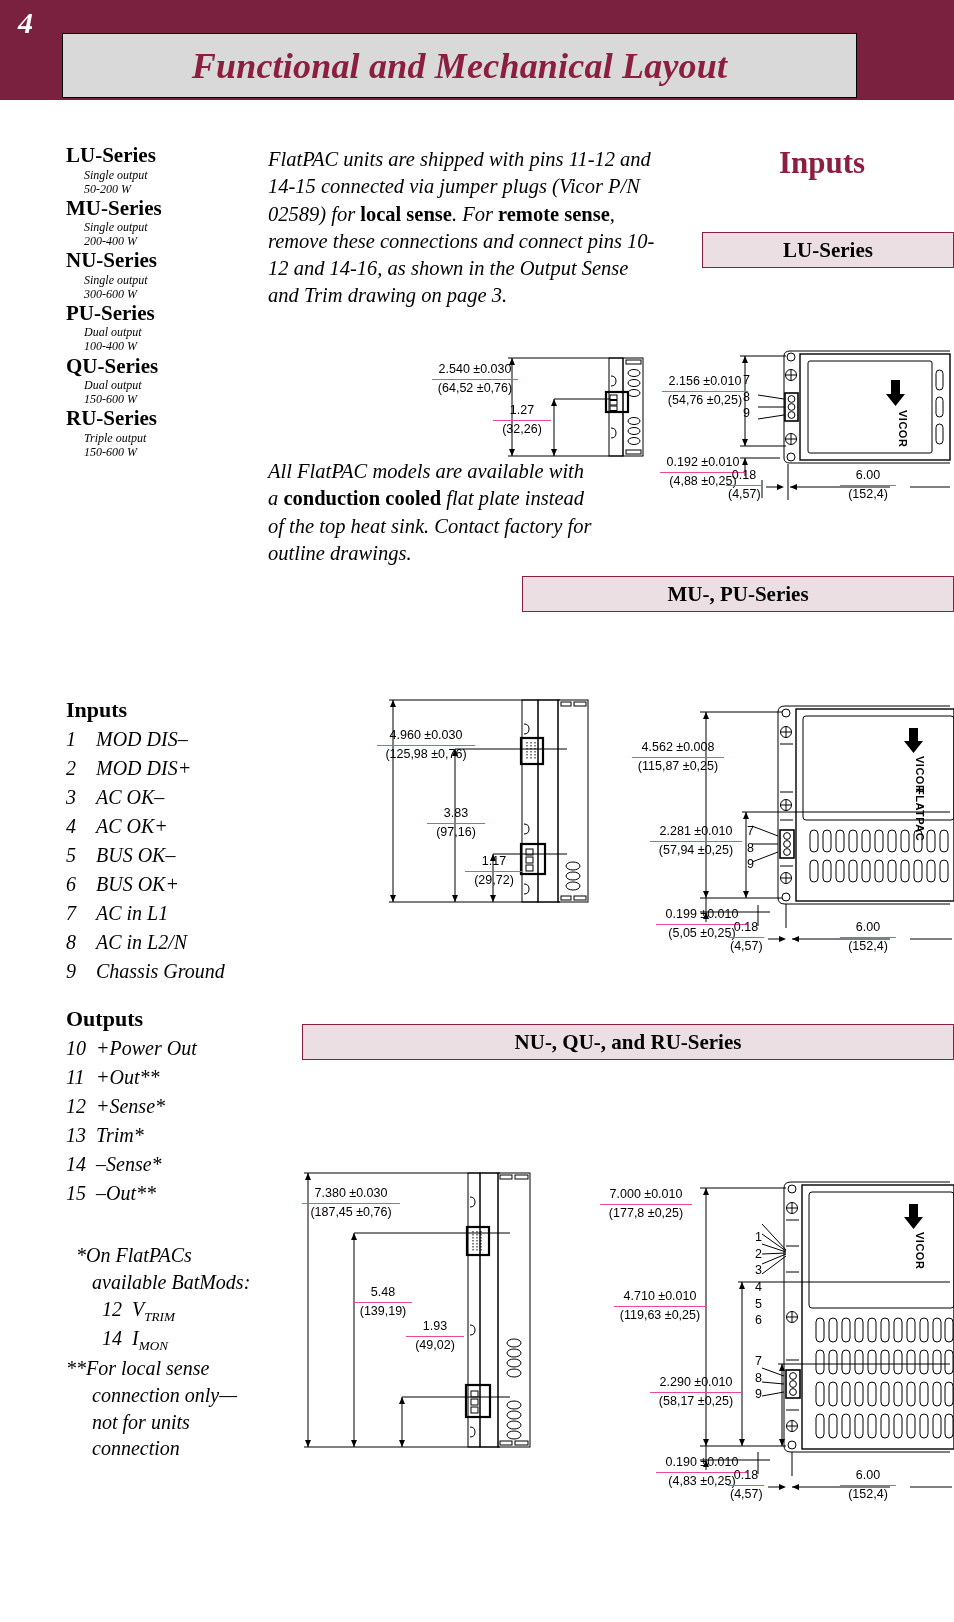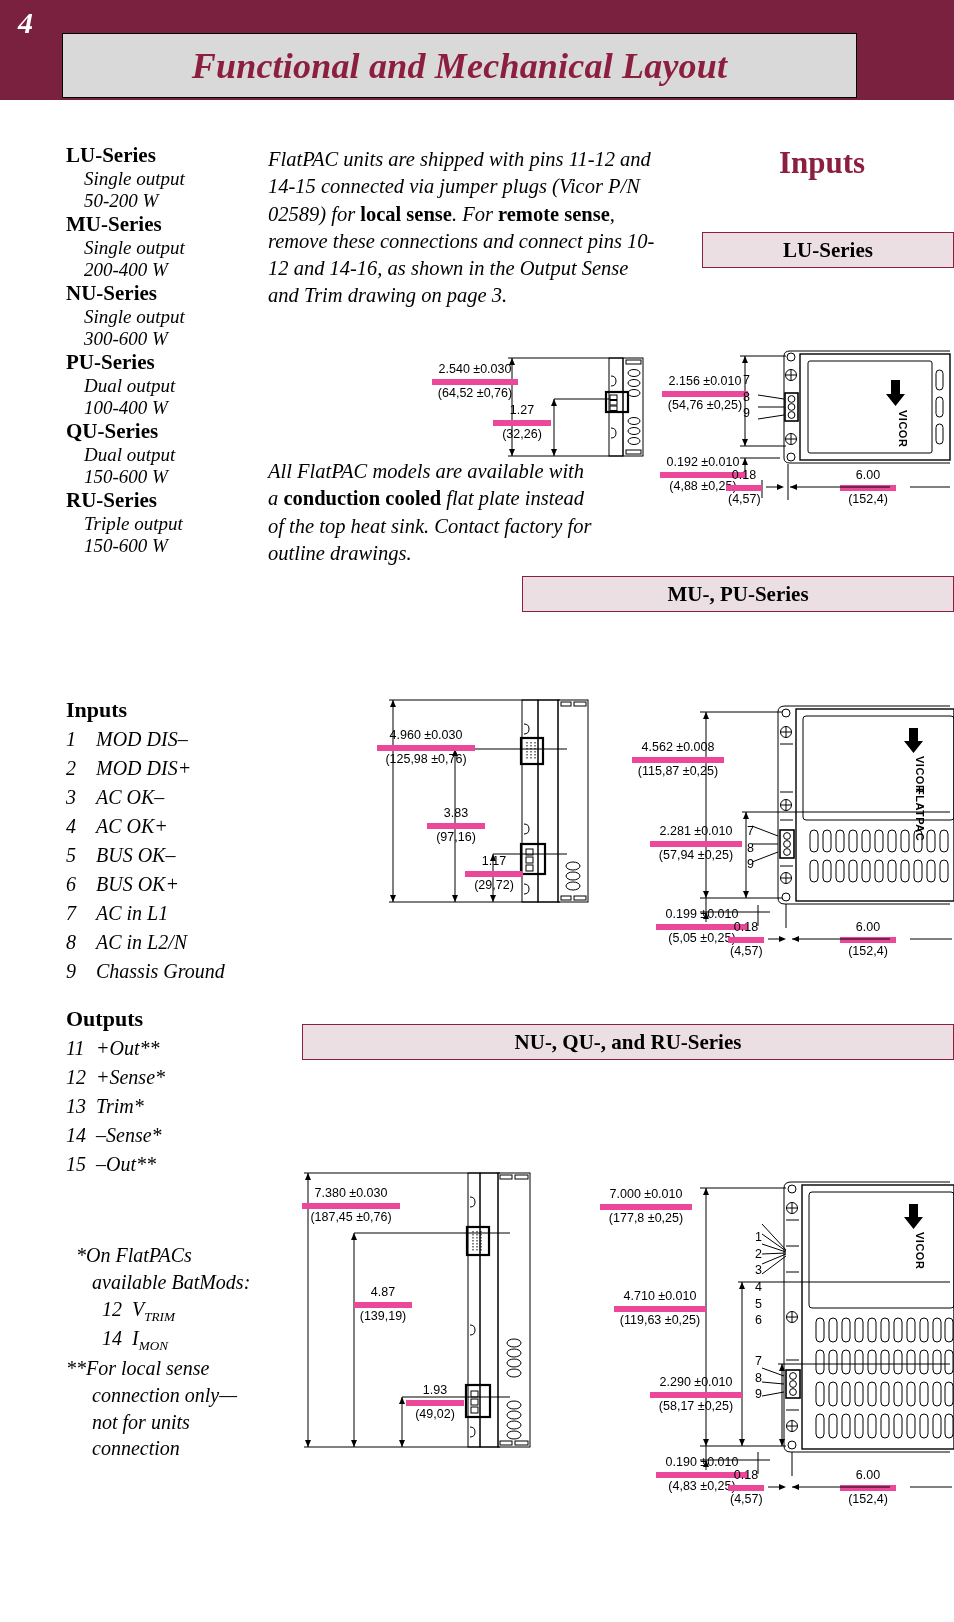--- a/index.html
+++ b/index.html
@@ -55,21 +55,21 @@
     width: 200px;
   }
   .series-name {
     font-weight: bold;
     font-size: 21px;
     line-height: 1.17;
     color: #000;
   }
   .series-desc {
     font-style: italic;
-    font-size: 19px;
+    font-size: 12px;
     line-height: 1.17;
     padding-left: 18px;
     color: #000;
     white-space: nowrap;
   }
 
   .pinlist-heading {
     font-weight: bold;
     font-size: 22px;
     line-height: 1.3;
@@ -148,21 +148,21 @@
   
   .dim {
     position: absolute;
     font-family: "Liberation Sans", sans-serif;
     font-size: 12.5px;
     color: #000;
     text-align: center;
     line-height: 1.25;
     white-space: nowrap;
   }
-  .dim .top { border-bottom: 6px solid #ec4899; padding: 0 2px 1px 2px; }
+  .dim .top { border-bottom: 1px solid #ec4899; padding: 0 2px 1px 2px; }
   .dim .bot { padding: 1px 2px 0 2px; }
 
   .pinnum {
     position: absolute;
     font-family: "Liberation Sans", sans-serif;
     font-size: 12.5px;
     color: #000;
     line-height: 1.33;
     text-align: right;
     white-space: nowrap;
@@ -245,20 +245,24 @@
       <span class="pin-label">AC in L2/N</span>
     </div>
   <div class="pin-row">
       <span class="pin-num">9</span>
       <span class="pin-label">Chassis Ground</span>
     </div>
 </div>
 
 <div style="position:absolute; left:66px; top:1005px; width:215px;">
   <div class="pinlist-heading">Outputs</div>
+  <div class="pin-row">
+      <span class="pin-num">10</span>
+      <span class="pin-label">+Power Out</span>
+    </div>
   <div class="pin-row">
       <span class="pin-num">11</span>
       <span class="pin-label">+Out**</span>
     </div>
   <div class="pin-row">
       <span class="pin-num">12</span>
       <span class="pin-label">+Sense*</span>
     </div>
   <div class="pin-row">
       <span class="pin-num">13</span>
@@ -717,24 +721,24 @@
     <polygon points="102,232 99,239 105,239"></polygon>
     <polygon points="102,282 99,275 105,275"></polygon>
   </g>
 </svg>
 </div>
 <div class="dim" style="left:302px; top:1186px; width:98px;">
   <div class="top">7.380 ±0.030</div>
   <div class="bot">(187,45 ±0,76)</div>
 </div>
 <div class="dim" style="left:354px; top:1285px; width:58px;">
-  <div class="top">4.87</div>
+  <div class="top">5.48</div>
   <div class="bot">(139,19)</div>
 </div>
-<div class="dim" style="left:406px; top:1383px; width:58px;">
+<div class="dim" style="left:406px; top:1319px; width:58px;">
   <div class="top">1.93</div>
   <div class="bot">(49,02)</div>
 </div>
 
 <div class="dwg" style="left:700px; top:1178px;">
 <svg width="254" height="300" viewBox="0 0 254 300">
   <g stroke="#000" fill="none" stroke-width="1">
 
     <line x1="0" y1="10" x2="86" y2="10"></line>
     <line x1="0" y1="268" x2="86" y2="268"></line>

